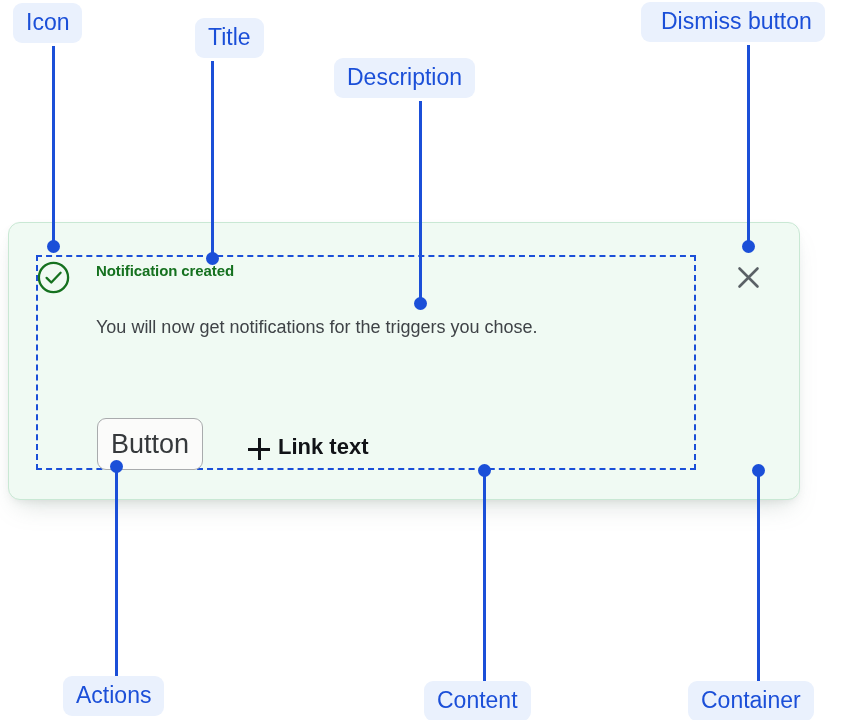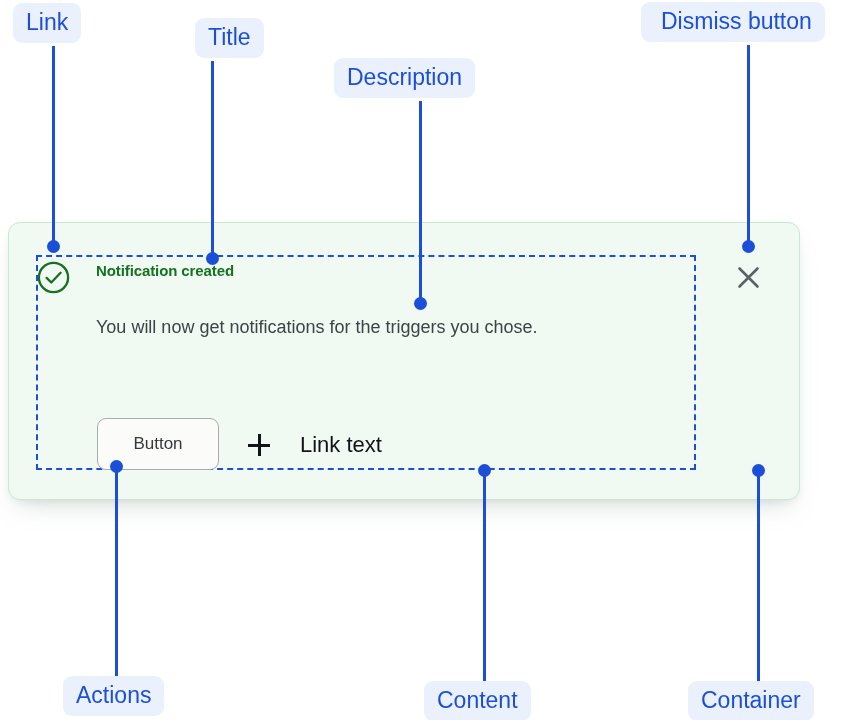--- a/index.html
+++ b/index.html
@@ -47,35 +47,36 @@
     white-space:nowrap;
   }
   .description{
     position:absolute;left:96px;top:308px;width:600px;
     font-size:18px;line-height:39px;
     color:#3f4347;
   }
 
   
   .btn{
-    position:absolute;left:97px;top:418px;width:122px;height:52px;
+    position:absolute;left:97px;top:418px;width:106px;height:52px;
     background:#fbfbfa;
     border:1px solid #a9abad;
     border-radius:9px;
     box-sizing:border-box;
     font-family:"Liberation Sans","DejaVu Sans",sans-serif;
-    font-size:17px;color:#36393c;
+    font-size:27px;color:#36393c;
     cursor:pointer;
     padding:0;
     display:flex;align-items:center;justify-content:center;
   }
   .link-action{
     position:absolute;left:248px;top:430px;height:30px;
-    display:flex;align-items:center;gap:30px;
+    display:flex;align-items:flex-end;gap:8px;
     cursor:pointer;
+    font-weight:bold;
   }
   .plus-icon{
     width:22px;height:22px;position:relative;display:block;
   }
   .plus-icon:before,.plus-icon:after{
     content:"";position:absolute;background:#111317;
   }
   .plus-icon:before{left:0;top:9.5px;width:22px;height:3px;}
   .plus-icon:after{top:0;left:9.5px;height:22px;width:3px;}
   .link-text{
@@ -138,21 +139,21 @@
     <span class="plus-icon"></span>
     <span class="link-text">Link text</span>
   </div>
 
   <div class="dismiss">
     <svg viewBox="0 0 29 29" xmlns="http://www.w3.org/2000/svg">
       <path d="M5.5 5.5 L23.5 23.5 M23.5 5.5 L5.5 23.5" stroke="#5b6166" stroke-width="2.6" stroke-linecap="round"></path>
     </svg>
   </div>
 
-  <div class="anno-label" style="left:13px;top:3px;">Link</div>
+  <div class="anno-label" style="left:13px;top:3px;">Icon</div>
   <div class="leader" style="left:52px;top:46px;height:200px;"></div>
   <div class="leader-dot" style="left:47px;top:240px;"></div>
 
   <div class="anno-label" style="left:175px;top:18px;margin-left:20px;">Title</div>
   <div class="leader" style="left:211px;top:61px;height:197px;"></div>
   <div class="leader-dot" style="left:206px;top:252px;"></div>
 
   <div class="anno-label" style="left:334px;top:58px;">Description</div>
   <div class="leader" style="left:419px;top:101px;height:202px;"></div>
   <div class="leader-dot" style="left:414px;top:297px;"></div>

